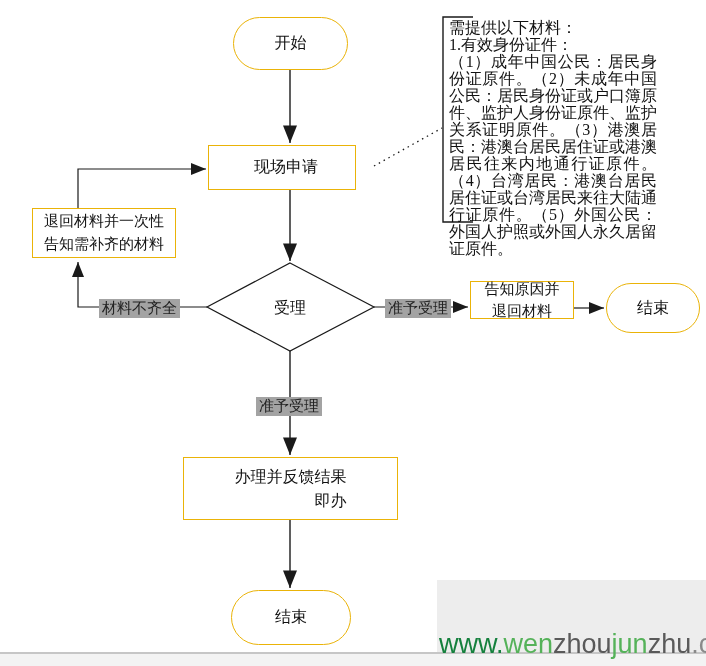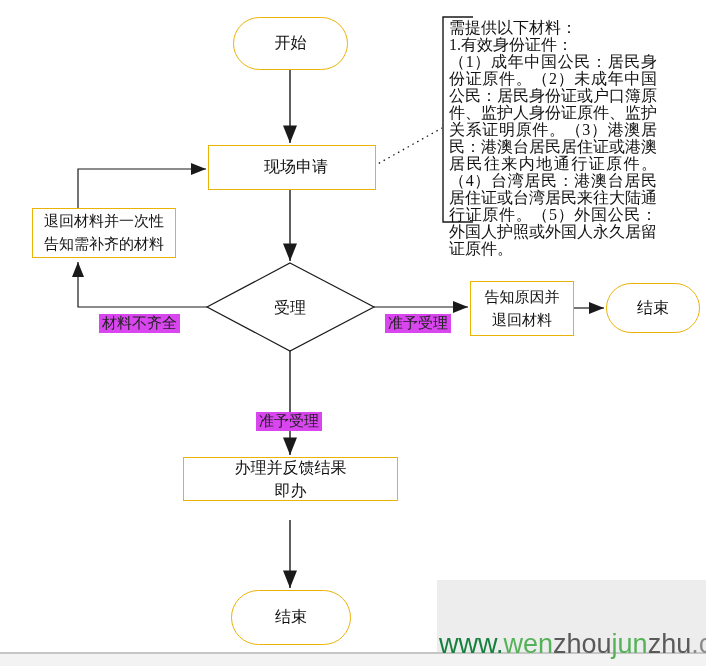--- a/index.html
+++ b/index.html
@@ -8,33 +8,33 @@
     font-family:"Liberation Serif","DejaVu Serif",serif;color:#111;
   }
   .wires{position:absolute;left:0;top:0;z-index:0;}
   .node{
     position:absolute;z-index:1;box-sizing:border-box;
     border:1px solid #eab308;background:#ffffff;
     display:flex;align-items:center;justify-content:center;
     text-align:center;font-size:16px;line-height:1.3;white-space:pre-line;
   }
   .oval-start{left:233px;top:17px;width:115px;height:53px;border-radius:27px;}
-  .rect-apply{left:208px;top:145px;width:168px;height:45px;padding-left:8px;}
+  .rect-apply{left:208px;top:145px;width:148px;height:45px;padding-left:8px;}
   .rect-return{left:8px;top:208px;width:144px;height:50px;font-size:15px;line-height:1.55;margin-left:24px;}
-  .rect-notify{left:470px;top:281px;width:104px;height:55px;font-size:15px;line-height:1.5;}
+  .rect-notify{left:470px;top:281px;width:104px;height:38px;font-size:15px;line-height:1.5;}
   .oval-end-right{left:606px;top:283px;width:94px;height:50px;border-radius:25px;}
-  .rect-process{left:183px;top:457px;width:215px;height:44px;line-height:1.45;}
+  .rect-process{left:183px;top:457px;width:215px;height:63px;line-height:1.45;text-align:right;}
   .oval-end-bottom{left:231px;top:590px;width:120px;height:55px;border-radius:28px;}
   .diamond-label{
     position:absolute;z-index:2;left:258px;top:298px;width:64px;
     text-align:center;font-size:16px;background:transparent;
   }
   .edge-label{
-    position:absolute;z-index:2;background:#d946ef;padding:0 3px;
-    font-size:15px;color:#222;white-space:nowrap;margin-top:15px;
+    position:absolute;z-index:2;background:#a3a3a3;padding:0 3px;
+    font-size:15px;color:#222;white-space:nowrap;
   }
   .lbl-incomplete{left:99px;top:299px;}
   .lbl-noteligible{left:385px;top:299px;}
   .lbl-accepted{left:256px;top:397px;}
   .note-text{
     position:absolute;z-index:1;left:449px;top:19px;width:208px;
     font-size:16px;line-height:17px;white-space:pre-line;color:#111;
     text-align:justify;
   }
   .watermark-block{

